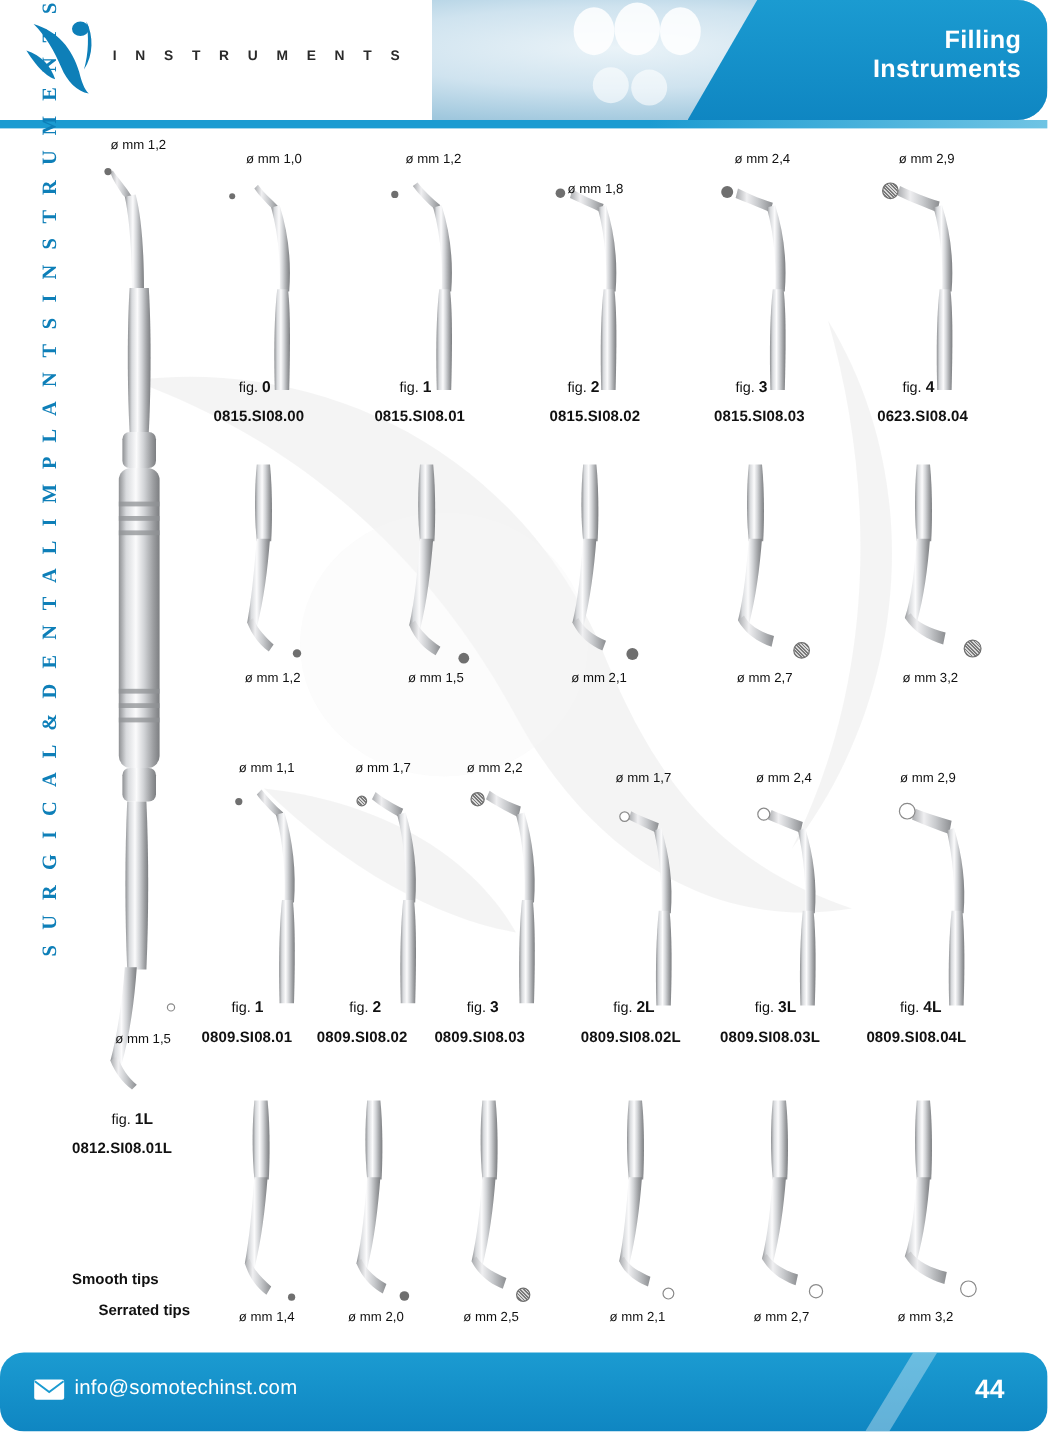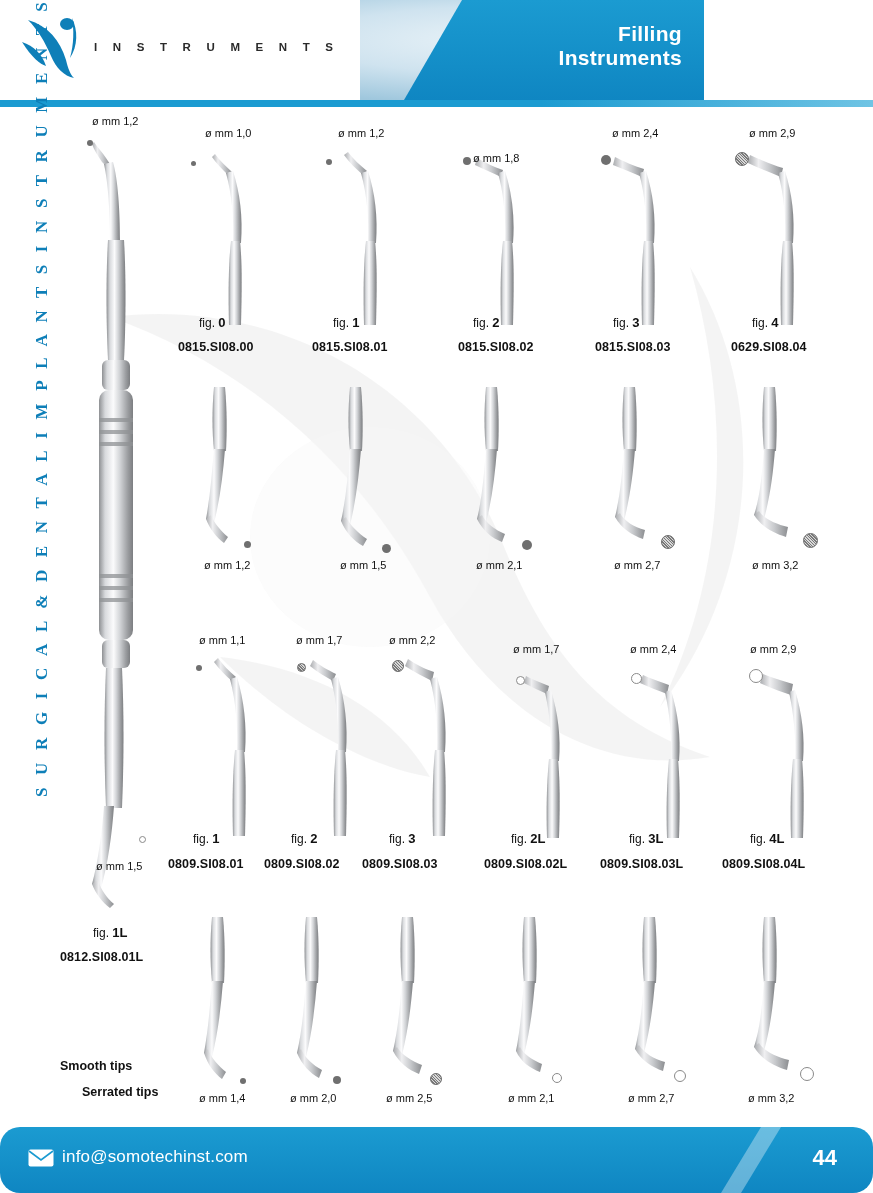--- a/index.html
+++ b/index.html
@@ -8,23 +8,24 @@
     width: 873px; height: 1193px;
     font-family: "Liberation Sans", sans-serif;
     background: #ffffff;
     position: relative;
     overflow: hidden;
     color: #1a1a1a;
   }
 
   
   .header {
-    position: absolute; top:0; left:0; width:704px; height:100px;
+    position: absolute; top:0; left:0; width:873px; height:100px;
     background: #ffffff;
     overflow: hidden;
+    border-radius: 25px;
   }
   .header-photo {
     position:absolute; top:0; left:360px; width:513px; height:100px;
     background:
       radial-gradient(ellipse at 30% 40%, #eaf3f8 0%, #cfe3ef 40%, #9fc7dd 75%),
       linear-gradient(120deg,#d7e9f3,#a9cee2);
   }
   .photo-tooth {
     position:absolute; border-radius:50%;
     background: rgba(255,255,255,.85);
@@ -303,21 +304,21 @@
       <path d="M36 26 C42 48, 44 72, 43 96 L51 96 C53 70, 50 46, 43 24 Z" fill="url(#steel)"></path>
       <path d="M41 94 C39 112, 38 138, 39 178 L51 178 C52 138, 52 112, 50 94 Z" fill="url(#steel)"></path>
     </svg>
   </div>
   <div class="dot dot-serr" style="left:735px; top:45px; width:14px; height:14px;"></div>
   <div class="lbl lbl-dia" style="left:749px; top:20px;">ø mm 2,9</div>
   <div class="lbl lbl-fig" style="left:752px; top:208px;">
     <span>fig.</span>
     <b>4</b>
   </div>
-  <div class="lbl lbl-code" style="left:731px; top:233px;">0629.SI08.04</div>
+  <div class="lbl lbl-code" style="left:731px; top:233px;">0623.SI08.04</div>
 
   <div class="instr" style="left:198px; top:278px;">
     <svg width="60" height="180" viewBox="0 0 60 180" aria-hidden="true">
       <path d="M16 2 C14 22, 14 48, 16 66 L28 66 C29 48, 29 22, 27 2 Z" fill="url(#steel)"></path>
       <path d="M16 64 C14 88, 12 112, 8 134 L16 138 C22 114, 25 90, 27 64 Z" fill="url(#steel)"></path>
       <path d="M8 134 C12 144, 18 152, 26 158 L30 152 C23 146, 16 138, 13 130 Z" fill="url(#steel2)"></path>
     </svg>
   </div>
   <div class="dot dot-solid" style="left:244px; top:434px; width:7px; height:7px;"></div>
   <div class="lbl lbl-dia" style="left:204px; top:452px;">ø mm 1,2</div>

